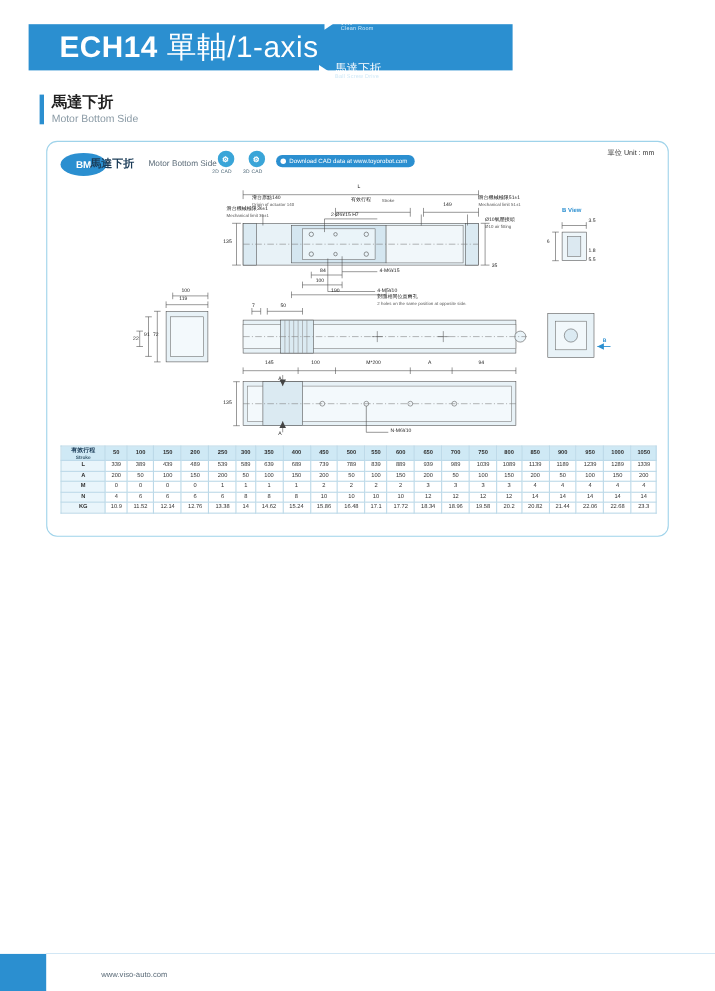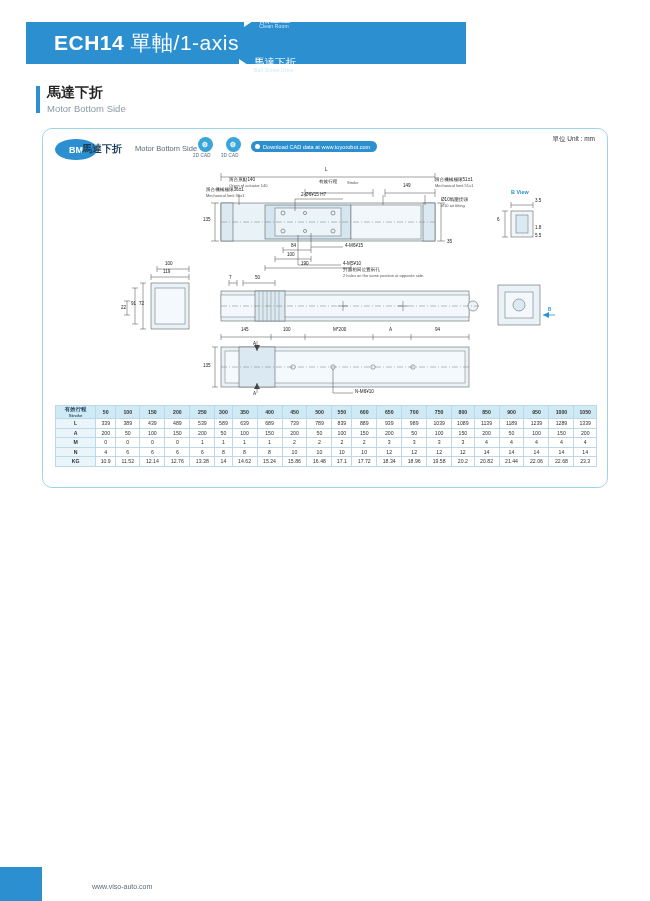--- a/index.html
+++ b/index.html
@@ -13,21 +13,21 @@
     overflow:hidden;
   }
   
   .header-band {
     position:absolute; left:26px; top:22px; width:440px; height:42px;
     background:#2b8fd0;
     display:flex; align-items:center;
   }
   .header-title {
     color:#ffffff;
-    font-size:21px;
+    font-size:27px;
     font-weight:bold;
     letter-spacing:0.5px;
     margin-left:28px;
     white-space:nowrap;
   }
   .header-title .model { font-weight:bold; }
   .header-title .axis { font-weight:normal; }
   .header-feats { display:flex; align-items:center; gap:28px;flex-direction:column; }
   .feat { display:flex; align-items:center; gap:6px; }
   .feat .tri {

